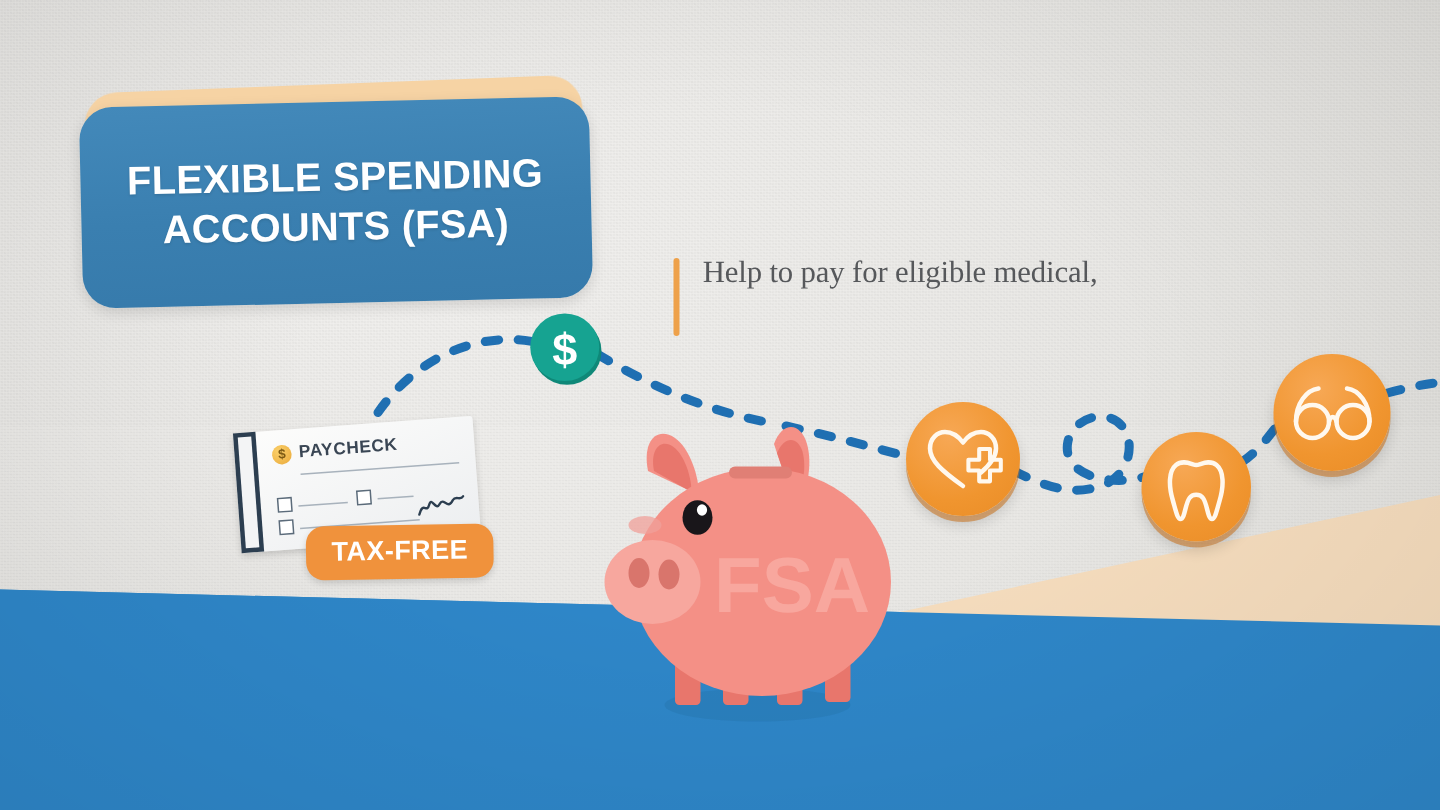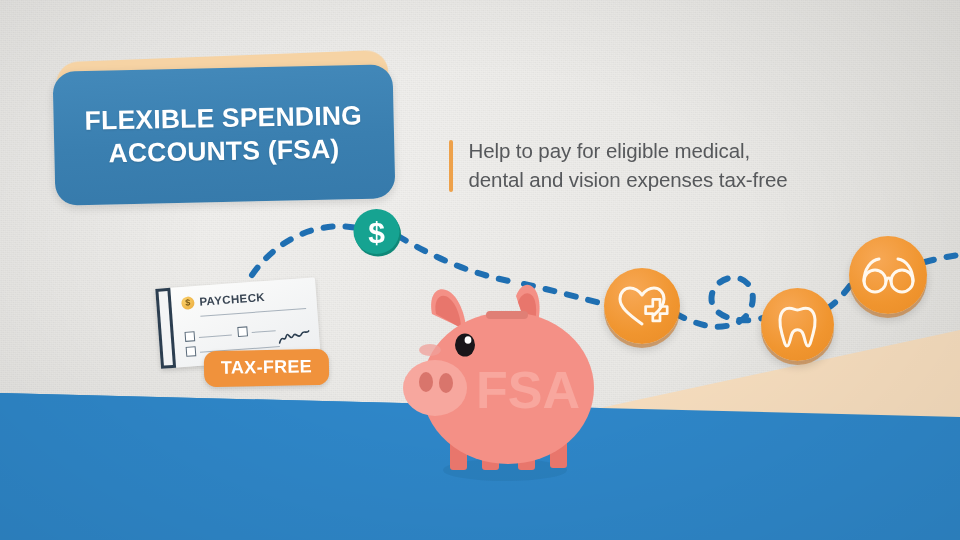--- a/index.html
+++ b/index.html
@@ -81,23 +81,24 @@
     letter-spacing: .2px;
     text-align: center;
     text-shadow: 0 1px 2px rgba(0,0,0,.12);
     padding: 0 14px;
     transform: rotate(.2deg);
   }
 
   
   .desc-wrap {
     position: absolute;
-    left: 449px; top: 136px;
+    left: 449px; top: 168px;
     display: flex;
     gap: 16px;
+    font-family: Liberation Serif, serif;
   }
   .desc-bar {
     width: 3.5px;
     height: 52px;
     background: #eea14a;
     border-radius: 2px;
     margin-top: 4px;
     flex: none;
   }
   .desc-text {
@@ -268,21 +269,20 @@
     <div class="title-text">
       <span>FLEXIBLE SPENDING</span><br>
       <span>ACCOUNTS (FSA)</span>
     </div>
   </div>
 
   <div class="desc-wrap">
     <div class="desc-bar"></div>
     <div class="desc-text">
       <span>Help to pay for eligible medical,</span><br>
-      <span>dental and vision expenses tax-free</span>
     </div>
   </div>
 
   <div class="check">
     <div class="check-body"></div>
     <div class="check-stub">
       <div class="check-stub-inner"></div>
     </div>
     <div class="check-coin">$</div>
     <div class="check-title">PAYCHECK</div>

